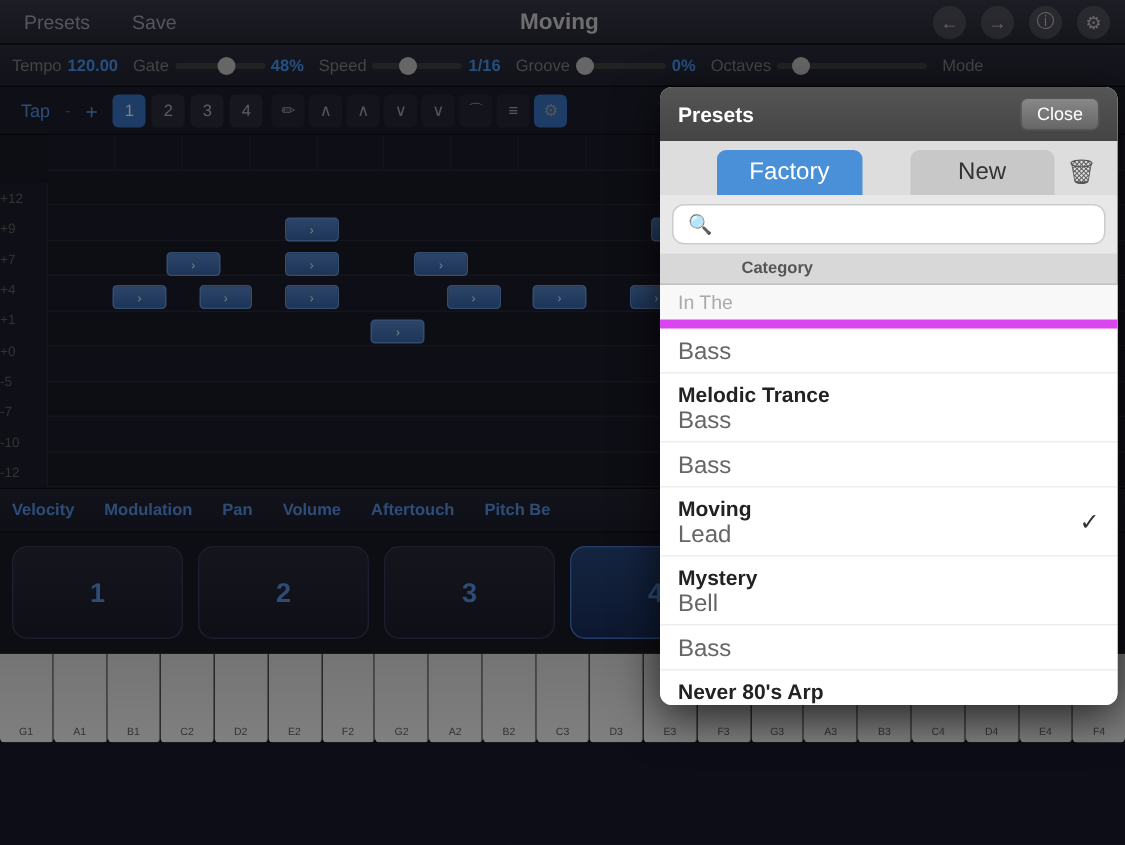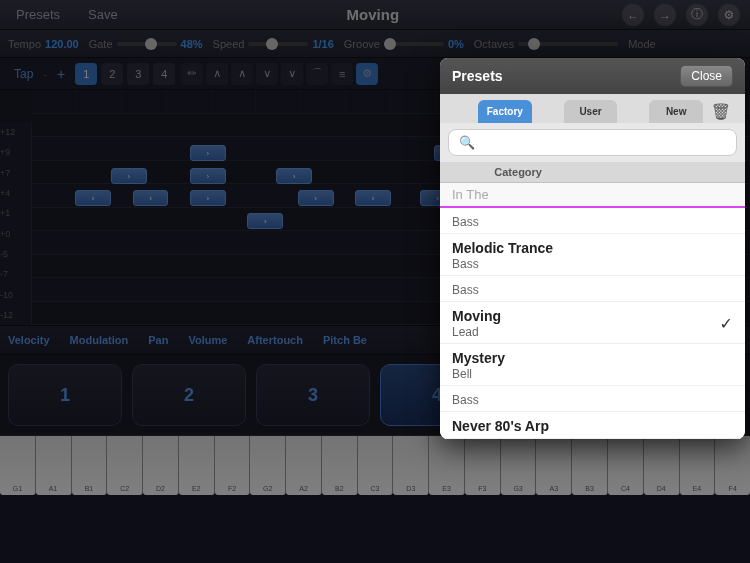--- a/index.html
+++ b/index.html
@@ -254,22 +254,22 @@
     .modal-tabs {
       display: flex;
       background: #ddd;
       padding: 6px 6px 0;
       gap: 0;
     }
     .modal-tab {
       flex: 1;
       text-align: center;
       padding: 6px 4px;
-      font-size: 10px;
-      font-weight: 700;
+      font-size: 16px;
+      font-weight: 400;
       cursor: pointer;
       border-radius: 6px 6px 0 0;
       color: #333;
       background: #c8c8c8;
       margin-left: 32px;
     }
     .modal-tab.active {
       background: #4a90d9;
       color: #fff;
     }
@@ -307,34 +307,34 @@
       max-height: 280px;
       overflow-y: auto;
     }
     .modal-item {
       padding: 6px 12px 4px;
       border-bottom: 1px solid #eee;
       cursor: pointer;
       position: relative;
     }
     .modal-item-name { font-size: 14px; font-weight: 600; color: #222; }
-    .modal-item-cat { font-size: 12px; color: #666; margin-top: 1px; }
+    .modal-item-cat { font-size: 16px; color: #666; margin-top: 1px; }
     .modal-item-check {
       position: absolute;
       right: 12px;
       top: 50%;
       transform: translateY(-50%);
       color: #333;
       font-size: 16px;
     }
     .modal-item-in-the {
       padding: 4px 12px;
       color: #aaa;
       font-size: 13px;
-      border-bottom: 2px solid #d946ef;
+      border-bottom: 6px solid #d946ef;
       background: #f8f8f8;
     }
   </style>
 </head>
 <body>
 
 <div class="top-bar">
   <div class="top-bar-left">
     <span class="top-btn">Presets</span>
     <span class="top-btn">Save</span>
@@ -610,21 +610,20 @@
 </div>
 
 <div class="modal-overlay">
   <div class="modal">
     <div class="modal-header">
       <span class="modal-title">Presets</span>
       <button class="modal-close">Close</button>
     </div>
     <div class="modal-tabs">
       <div class="modal-tab active">Factory</div>
-      <div class="modal-tab">User</div>
       <div class="modal-tab">New</div>
       <div class="modal-tab-del">🗑</div>
     </div>
     <div class="modal-search">
       <input type="text" placeholder="🔍" style="">
     </div>
     <div class="modal-list-header">
       <span class="modal-list-col cat">Category</span>
     </div>
     <div class="modal-list">

